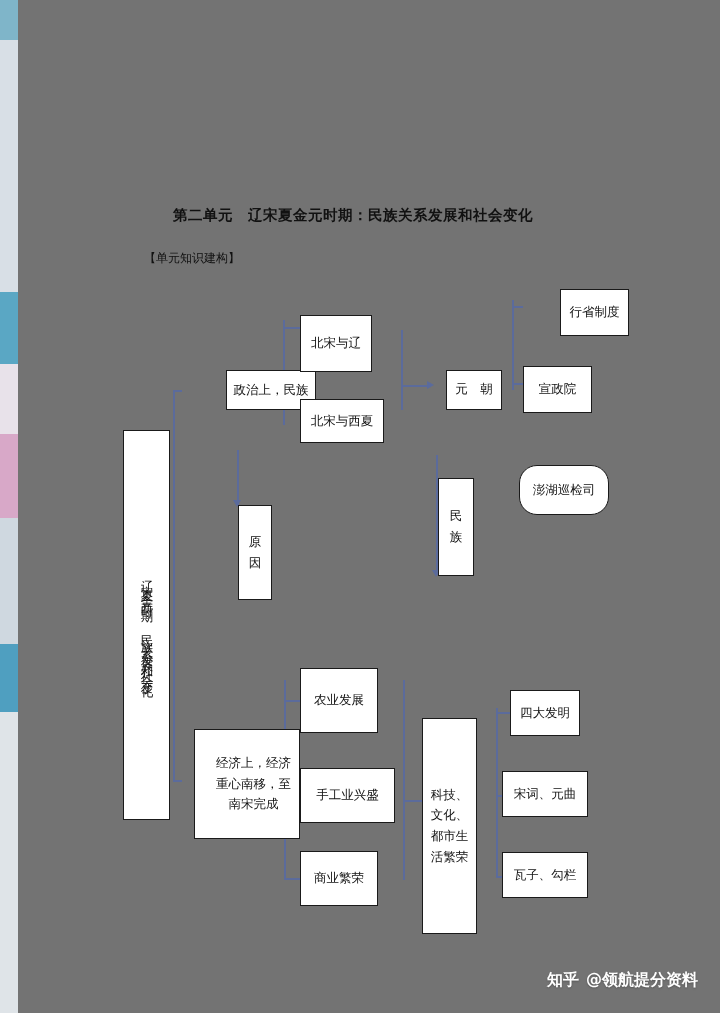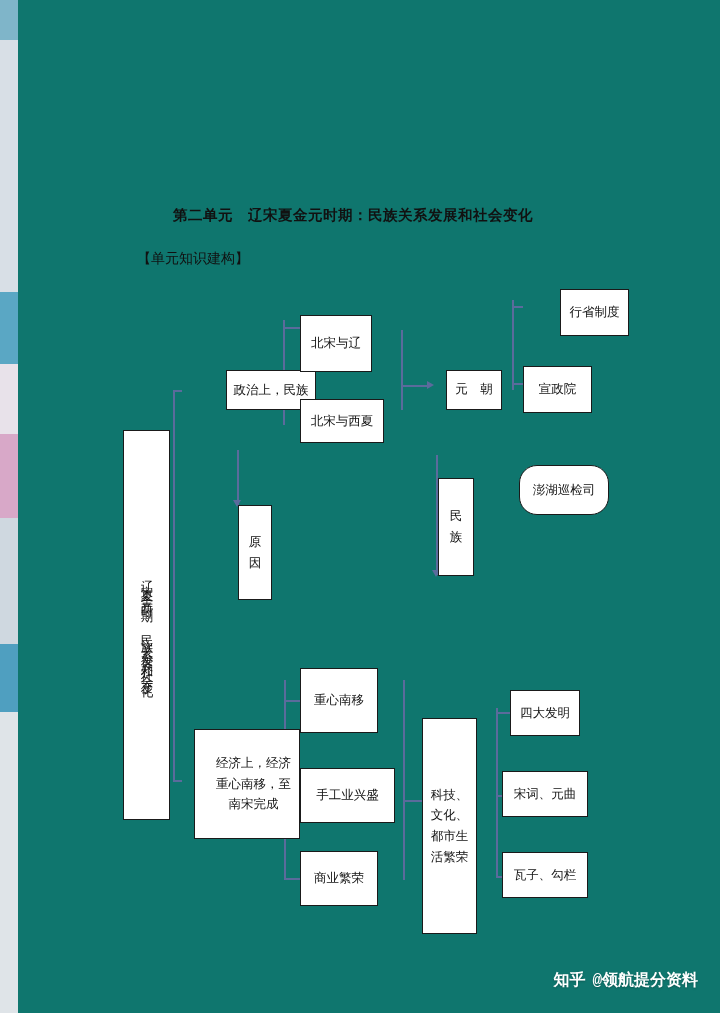--- a/index.html
+++ b/index.html
@@ -19,44 +19,44 @@
     position: absolute;
     left: 0;
     width: 18px;
   }
   .page {
     position: absolute;
     left: 18px;
     top: 0;
     width: 702px;
     height: 1013px;
-    background: #0f766e;
+    background: #737373;
   }
   .sheet {
     position: absolute;
     left: 0;
     top: 0;
     width: 702px;
     height: 1013px;
   }
   .title {
     position: absolute;
     left: 155px;
     top: 206px;
     font-size: 14.5px;
     font-weight: bold;
     color: #111;
     white-space: nowrap;
     letter-spacing: 0.5px;
   }
   .subtitle {
     position: absolute;
-    left: 119px;
+    left: 126px;
     top: 250px;
-    font-size: 14px;
+    font-size: 12px;
     color: #111;
     white-space: nowrap;
   }
   .node {
     position: absolute;
     background: #ffffff;
     border: 1px solid #1a1a1a;
     box-sizing: border-box;
     display: flex;
     align-items: center;
@@ -99,21 +99,20 @@
     position: absolute;
     right: 22px;
     bottom: 22px;
     display: flex;
     align-items: center;
     gap: 7px;
     color: #ffffff;
     font-size: 16px;
     font-weight: bold;
     text-shadow: 0 1px 2px rgba(0,0,0,.25);
-    font-family: Liberation Mono, monospace;
   }
   .zhihu-logo {
     font-size: 16px;
     font-weight: bold;
     color: #ffffff;
     letter-spacing: 0px;
   }
 </style>
 </head>
 <body>
@@ -190,21 +189,21 @@
 
     <div class="node" style="left:501px;top:465px;width:90px;height:50px;border-radius:18px;">澎湖巡检司</div>
 
     <div class="node" style="left:420px;top:478px;width:36px;height:98px;">民
 族</div>
 
     <div class="node" style="left:176px;top:729px;width:106px;height:110px;padding-left:17px;">经济上，经济
 重心南移，至
 南宋完成</div>
 
-    <div class="node" style="left:282px;top:668px;width:78px;height:65px;">重心南移</div>
+    <div class="node" style="left:282px;top:668px;width:78px;height:65px;">农业发展</div>
 
     <div class="node" style="left:282px;top:768px;width:95px;height:55px;">手工业兴盛</div>
 
     <div class="node" style="left:282px;top:851px;width:78px;height:55px;">商业繁荣</div>
 
     <div class="node" style="left:404px;top:718px;width:55px;height:216px;">科技、
 文化、
 都市生
 活繁荣</div>
 

